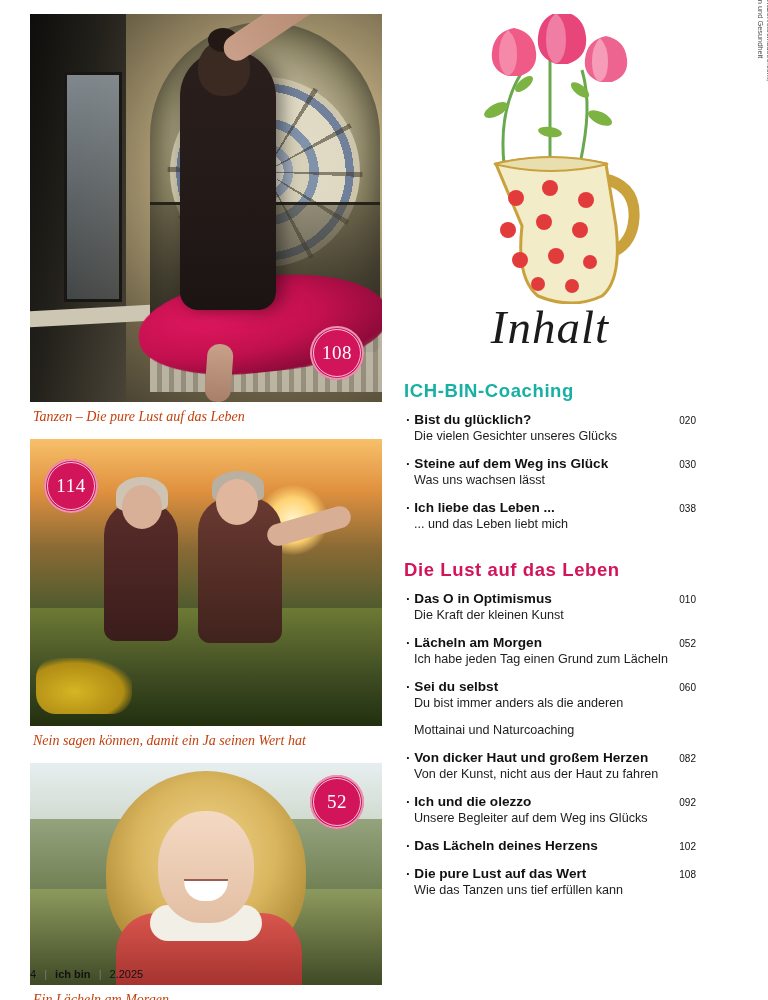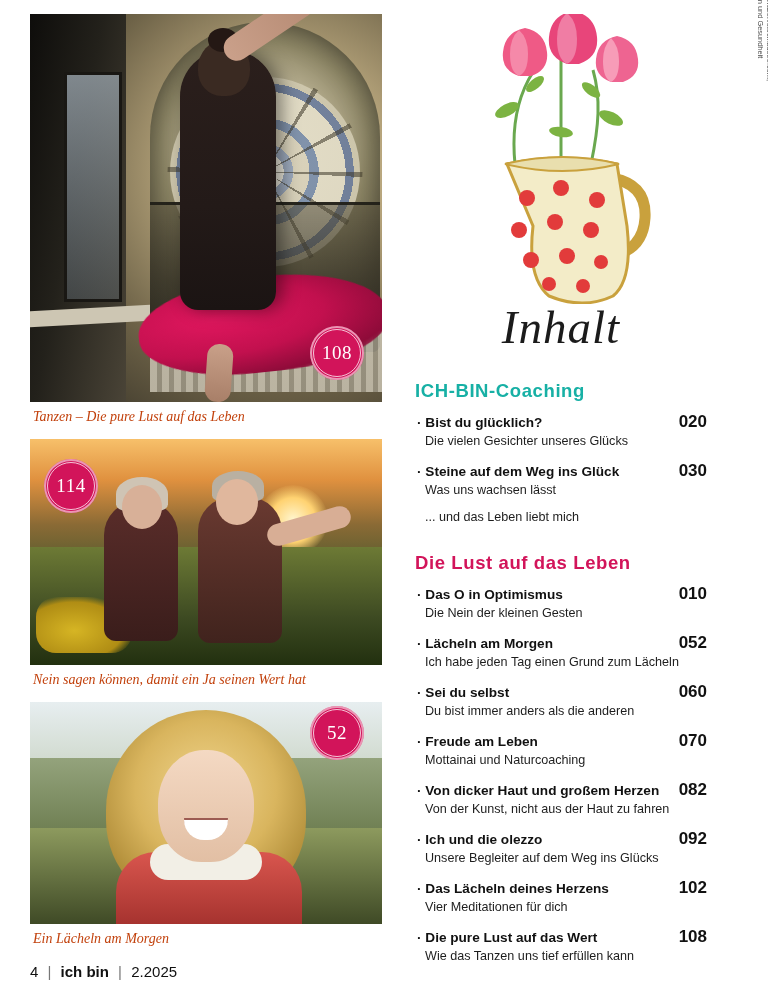--- a/index.html
+++ b/index.html
@@ -13,21 +13,21 @@
   }
 
   
   .left-col {
     position:absolute; left:30px; top:14px; width:352px;
   }
 
   .photo-block { margin-bottom:4px; position:relative; }
   .photo { position:relative; width:352px; overflow:hidden; }
   .photo.p1 { height:388px; }
-  .photo.p2 { height:226px; }
+  .photo.p2 { height:287px; }
   .photo.p3 { height:222px; }
 
   .caption {
     font-family:"Liberation Serif", serif;
     font-style:italic;
     font-size:14px;
     color:#c2410c;
     padding:7px 0 10px 3px;
   }
 
@@ -45,21 +45,21 @@
     box-shadow:0 0 0 2px rgba(255,255,255,.55) inset;
   }
   .badge::before {
     content:"";
     position:absolute; left:3px; top:3px; right:3px; bottom:3px;
     border:1px solid rgba(255,255,255,.75);
     border-radius:50%;
   }
   .badge.b1 { right:18px; bottom:22px; }
   .badge.b2 { left:14px; top:20px; }
-  .badge.b3 { right:18px; top:4px; }
+  .badge.b3 { right:18px; top:12px; }
 
   
   .p1 {
     background:
       radial-gradient(circle at 72% 40%, #d9cfae 0%, #b7a57c 30%, #6d6247 62%, #2d2a22 100%),
       linear-gradient(180deg,#3b3730,#15130f);
   }
   .p1 .window-arch {
     position:absolute; left:120px; top:8px; width:230px; height:330px;
     border-radius:115px 115px 8px 8px;
@@ -193,21 +193,21 @@
     position:absolute; left:86px; bottom:0; width:186px; height:72px;
     background:linear-gradient(180deg,#d9564e,#a6332f); border-radius:40px 40px 0 0;
   }
   .p3 .scarf {
     position:absolute; left:120px; bottom:44px; width:112px; height:36px;
     background:#f2efe6; border-radius:28px;
   }
 
   
   .right-col {
-    position:absolute; left:404px; top:14px; width:292px;margin-left:11px;
+    position:absolute; left:404px; top:14px; width:292px;
   }
 
   .vase-art { height:290px; position:relative; }
   .toc-title {
     text-align:center;
     font-family:"Liberation Serif", serif;
     font-style:italic;
     font-size:47px;
     color:#1b1b1b;
     letter-spacing:1px;
@@ -227,21 +227,21 @@
   .entry { margin-bottom:13px; }
   .entry-row {
     display:flex; align-items:baseline; justify-content:space-between;
   }
   .entry-title {
     font-size:13.6px; font-weight:bold; color:#111;
     padding-left:2px;
   }
   .entry-title::before { content:"· "; }
   .entry-page {
-    font-size:17px; color:#111; font-weight:bold;
+    font-size:10px; color:#111; font-weight:normal;
     white-space:nowrap; padding-left:10px;
   }
   .entry-sub {
     font-size:12.6px; color:#1d1d1d; padding-left:10px; margin-top:2px;
   }
 
   
   .credits {
     position:absolute;
     right:4px; top:240px;
@@ -252,21 +252,21 @@
     line-height:9.4px;
     color:#4a4a4a;
     text-align:left;
     white-space:normal;
   }
   .credits-line { display:block; }
 
   
   .footer {
     position:absolute; left:30px; bottom:20px;
-    font-size:15px; color:#111;
+    font-size:11px; color:#111;
   }
   .footer .pg { font-weight:normal; }
   .footer .bar { margin:0 5px; color:#777; }
   .footer .mag { font-weight:bold; }
 </style>
 </head>
 <body>
 
 <div class="left-col">
 
@@ -391,56 +391,56 @@
 
     <div class="entry">
       <div class="entry-row">
         <span class="entry-title">Steine auf dem Weg ins Glück</span>
         <span class="entry-page">030</span>
       </div>
       <div class="entry-sub">Was uns wachsen lässt</div>
     </div>
 
     <div class="entry">
+      <div class="entry-row">
+        <span class="entry-title">Ich liebe das Leben ...</span>
+        <span class="entry-page">038</span>
+      </div>
       <div class="entry-sub">... und das Leben liebt mich</div>
     </div>
   </div>
 
   <div>
     <div class="section-head lust">Die Lust auf das Leben</div>
 
     <div class="entry">
       <div class="entry-row">
         <span class="entry-title">Das O in Optimismus</span>
         <span class="entry-page">010</span>
       </div>
-      <div class="entry-sub">Die Nein der kleinen Gesten</div>
+      <div class="entry-sub">Die Kraft der kleinen Kunst</div>
     </div>
 
     <div class="entry">
       <div class="entry-row">
         <span class="entry-title">Lächeln am Morgen</span>
         <span class="entry-page">052</span>
       </div>
       <div class="entry-sub">Ich habe jeden Tag einen Grund zum Lächeln</div>
     </div>
 
     <div class="entry">
       <div class="entry-row">
         <span class="entry-title">Sei du selbst</span>
         <span class="entry-page">060</span>
       </div>
       <div class="entry-sub">Du bist immer anders als die anderen</div>
     </div>
 
     <div class="entry">
-      <div class="entry-row">
-        <span class="entry-title">Freude am Leben</span>
-        <span class="entry-page">070</span>
-      </div>
       <div class="entry-sub">Mottainai und Naturcoaching</div>
     </div>
 
     <div class="entry">
       <div class="entry-row">
         <span class="entry-title">Von dicker Haut und großem Herzen</span>
         <span class="entry-page">082</span>
       </div>
       <div class="entry-sub">Von der Kunst, nicht aus der Haut zu fahren</div>
     </div>
@@ -451,21 +451,20 @@
         <span class="entry-page">092</span>
       </div>
       <div class="entry-sub">Unsere Begleiter auf dem Weg ins Glücks</div>
     </div>
 
     <div class="entry">
       <div class="entry-row">
         <span class="entry-title">Das Lächeln deines Herzens</span>
         <span class="entry-page">102</span>
       </div>
-      <div class="entry-sub">Vier Meditationen für dich</div>
     </div>
 
     <div class="entry">
       <div class="entry-row">
         <span class="entry-title">Die pure Lust auf das Wert</span>
         <span class="entry-page">108</span>
       </div>
       <div class="entry-sub">Wie das Tanzen uns tief erfüllen kann</div>
     </div>
   </div>

